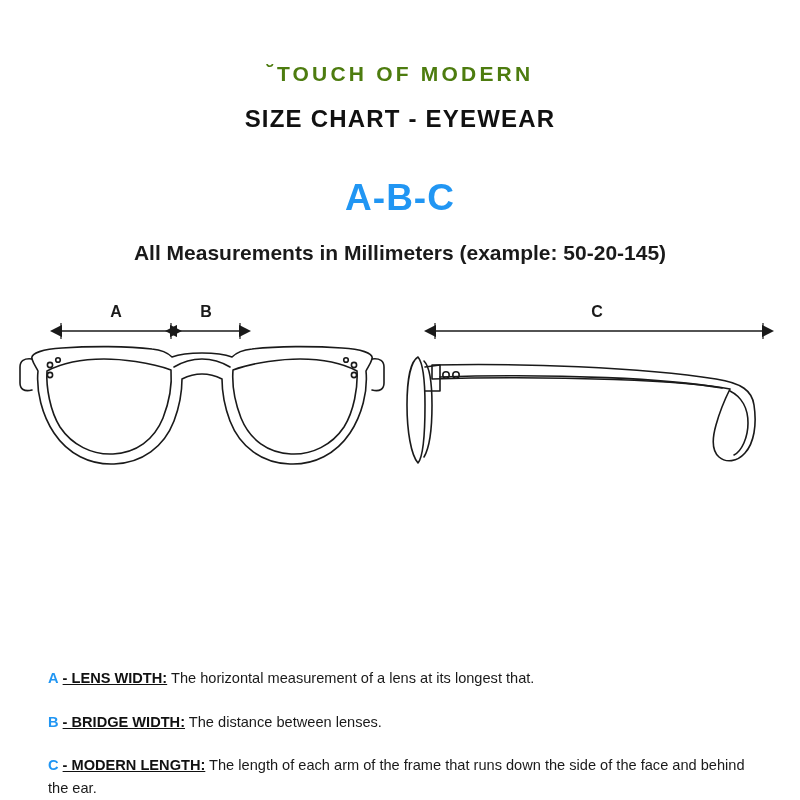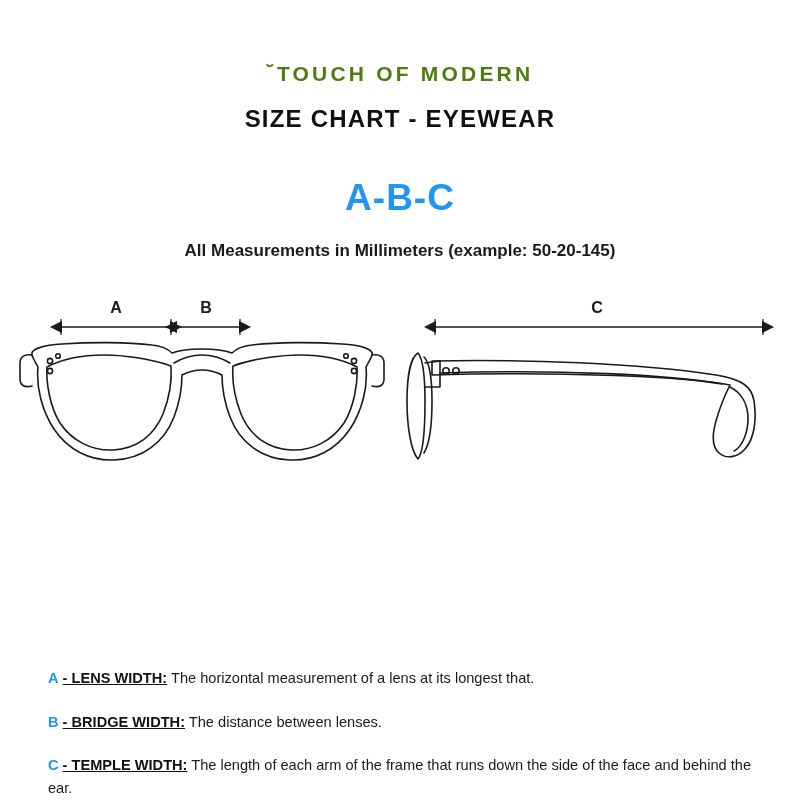--- a/index.html
+++ b/index.html
@@ -49,21 +49,21 @@
     margin-top: 44px;
     font-size: 37px;
     font-weight: bold;
     letter-spacing: 1px;
   }
   .abc .blue { color: #2196f3; }
   .abc .dash { color: #2196f3; }
   .subtitle {
     text-align: center;
     margin-top: 22px;
-    font-size: 17px;
+    font-size: 21px;
     font-weight: bold;
     color: #1a1a1a;
   }
 
   
   .diagram {
     position: relative;
     width: 800px;
     height: 230px;
     margin-top: 22px;
@@ -228,18 +228,18 @@
       <span class="term">- LENS WIDTH:</span>
       <span class="desc">The horizontal measurement of a lens at its longest that.</span>
     </div>
     <div class="legend-row">
       <span class="letter">B</span>
       <span class="term">- BRIDGE WIDTH:</span>
       <span class="desc">The distance between lenses.</span>
     </div>
     <div class="legend-row">
       <span class="letter">C</span>
-      <span class="term">- TEMPLE WIDTH:</span>
+      <span class="term">- MODERN LENGTH:</span>
       <span class="desc">The length of each arm of the frame that runs down the side of the face and behind the ear.</span>
     </div>
   </div>
 
 </div>
 
 </body></html>

